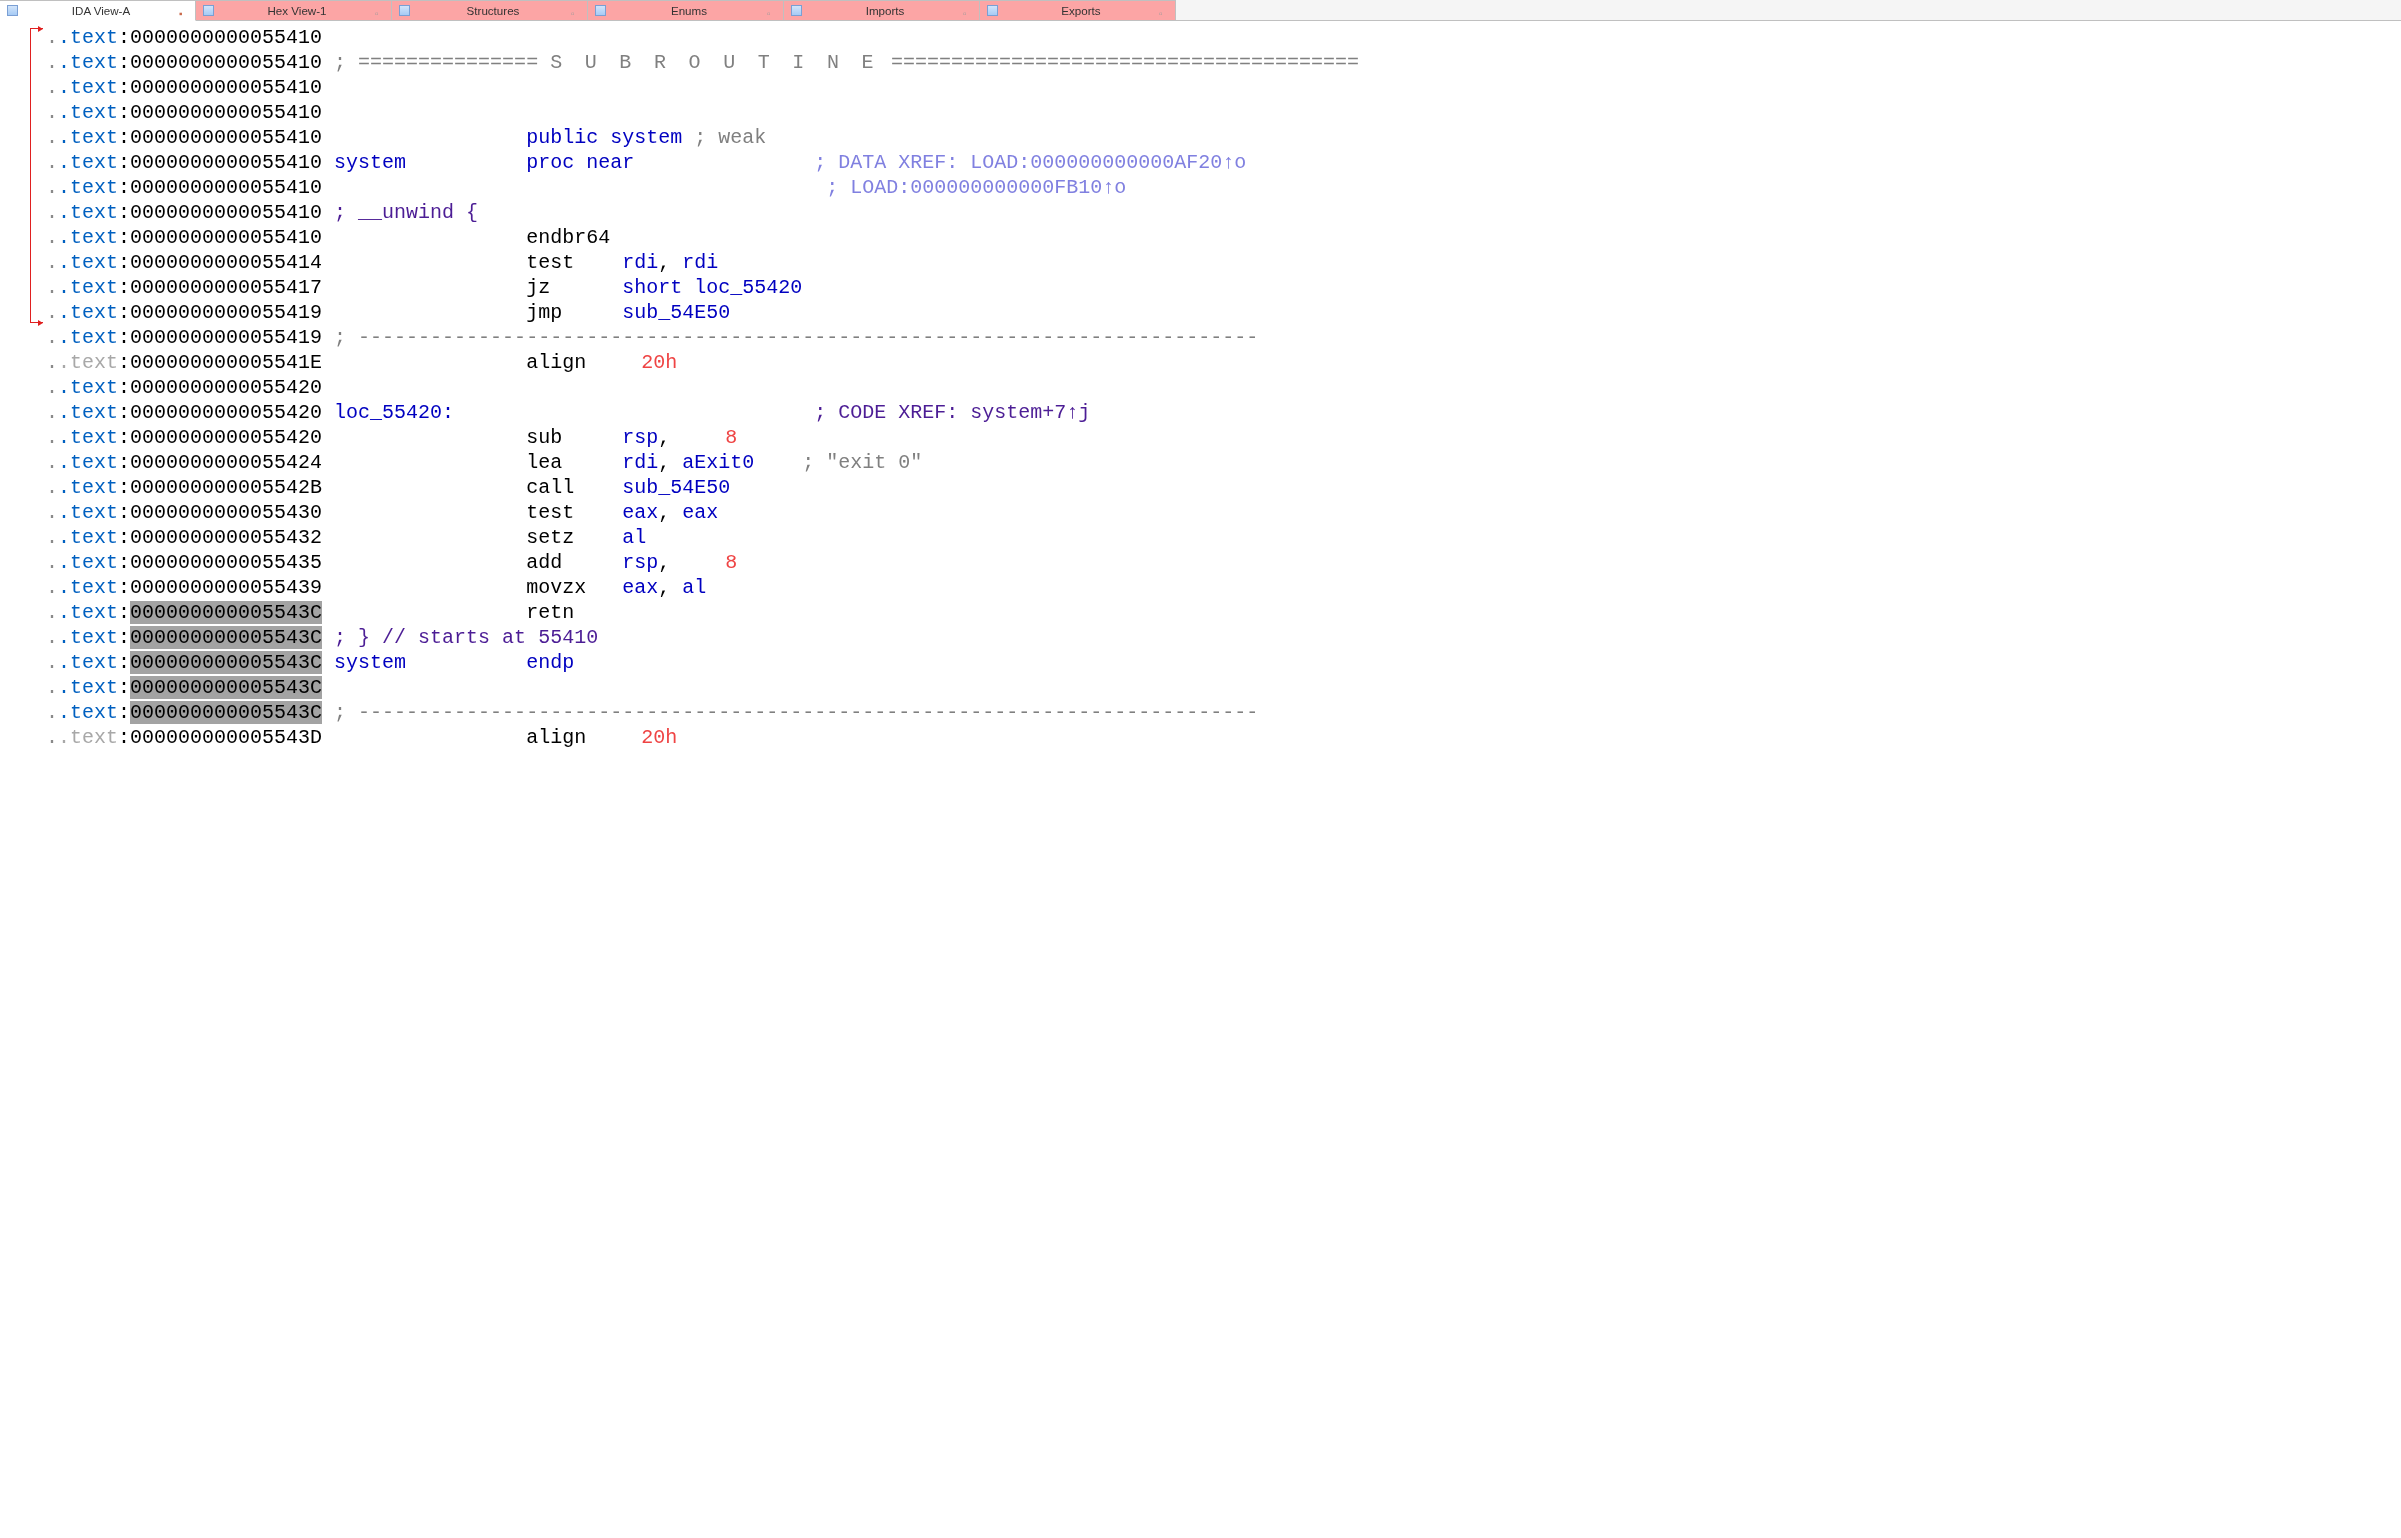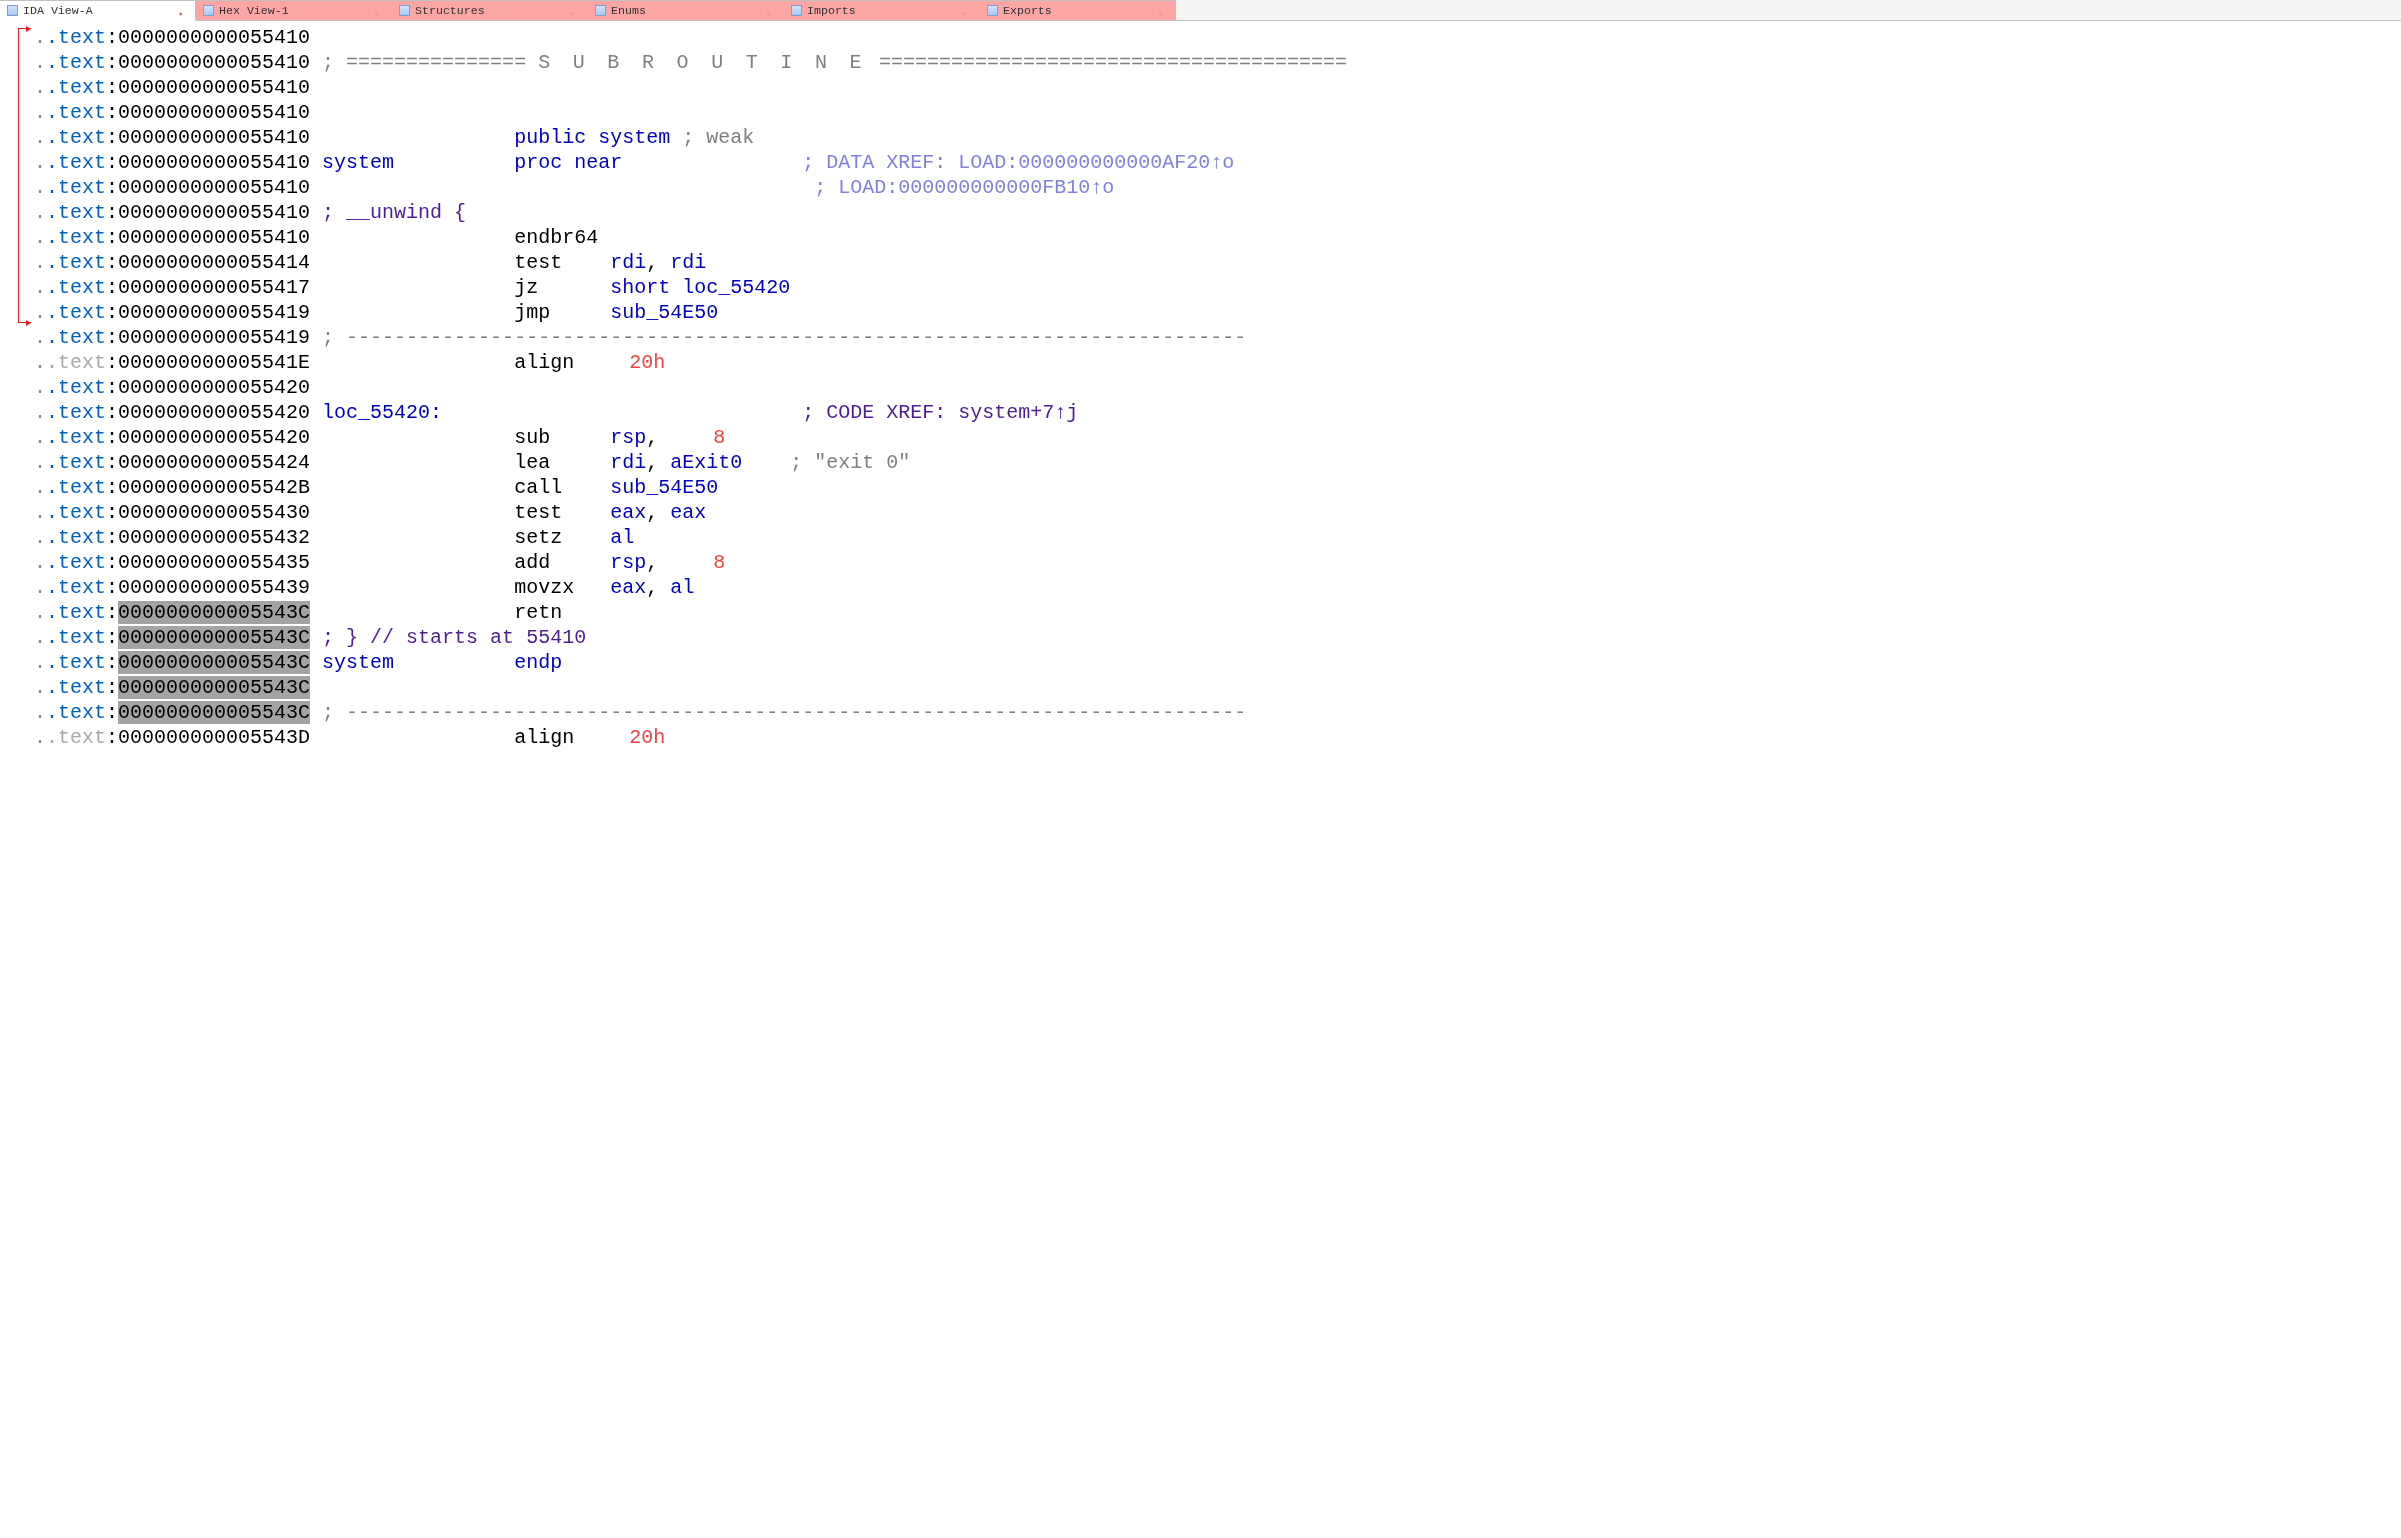--- a/index.html
+++ b/index.html
@@ -29,27 +29,27 @@
     background: #fca5a5;
     cursor: pointer;
     width: 196px;
     justify-content: space-between;
   }
   .tab.active { background: #ffffff; border-bottom: 0.9px solid #ffffff; margin-bottom:-0.9px;}
   .tab-icon {
     width: 10.7px; height: 10.7px; display:inline-block; margin-right:5.3px;
     border:0.9px solid #7a9fd4; background:linear-gradient(#d2e4fa,#a6cbf5);
   }
-  .tab-label { flex:1; color:#333;font-family:Liberation Mono, monospace; }
+  .tab-label { flex:1; text-align:center; color:#333; }
   .tab-close { width:9px; height:9px; display:inline-block; }
   .tab-close::before{content:"▫"; color:#9a9a9a; font-size:9.8px;}
   .tab.active .tab-close::before{content:"▪"; color:#c96a4b;}
 
   
-  .code-wrap { flex:1; overflow:auto; display:flex; background:#fff; }
+  .code-wrap { flex:1; overflow:auto; display:flex; background:#fff;padding-left:12px; }
   .arrow-gutter {
     width: 34px;
     background:#ffffff;
     position:relative;
     flex-shrink:0;
   }
   .arrow-path {
     position:absolute;
     left:18px;
     top:7.1px;

